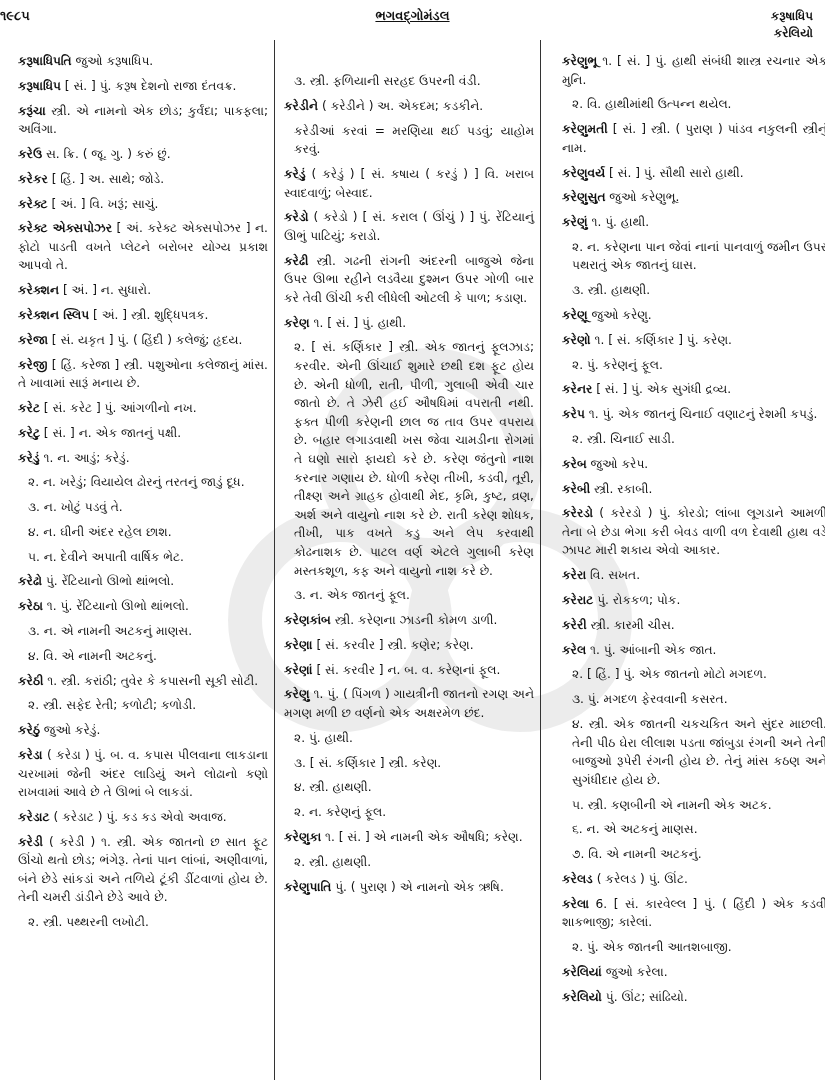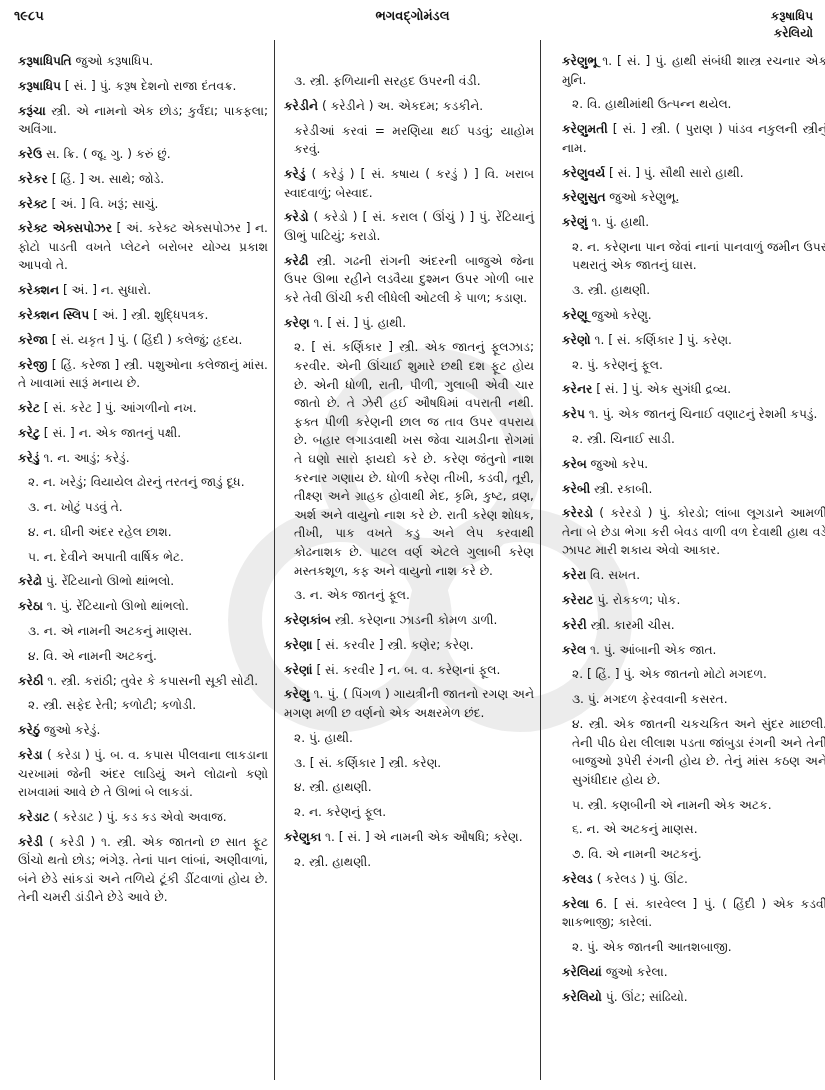--- a/index.html
+++ b/index.html
@@ -9,22 +9,22 @@
     font-family: "DejaVu Sans", "Liberation Sans", sans-serif;
     position: relative;
   }
   .watermark {
     position: absolute; left: 210px; top: 330px; width: 440px; height: 440px;
     pointer-events: none; opacity: 0.07;
   }
   .header {
     position: absolute; left: 0; top: 0; width: 825px; height: 50px;
   }
-  .hdr-left { position: absolute; left: 14px; top: 8px; font-size: 13px; font-weight: bold; }
-  .hdr-center { position: absolute; left: 0; width: 825px; text-align: center; top: 8px; font-size: 13px; font-weight: bold; }
+  .hdr-left { position: absolute; left: 0; top: 8px; font-size: 13px; font-weight: bold; }
+  .hdr-center { position: absolute; left: 0; width: 825px; text-align: center; top: 8px; font-size: 13px; font-weight: bold; text-decoration: underline; }
   .hdr-right { position: absolute; right: 12px; top: 8px; font-size: 12px; font-weight: bold; text-align: right; line-height: 17px; }
   .rule { position: absolute; top: 40px; width: 1px; background: #333; }
   .rule.r1 { left: 274px; height: 1040px; }
   .rule.r2 { left: 540px; height: 1040px; }
   .col {
     position: absolute; top: 52px; font-size: 12.2px; line-height: 18.6px;
   }
   .col.c1 { left: 18px; width: 250px; }
   .col.c2 { left: 284px; width: 250px; margin-top: 20px; }
   .col.c3 { left: 562px; width: 265px; }
@@ -78,20 +78,21 @@
     <div class="entry"><span class="hw">કરેઢો</span><span class="body"> પું. રેંટિયાનો ઊભો થાંભલો.</span></div>
     <div class="entry"><span class="hw">કરેઠા</span><span class="body"> ૧. પું. રેંટિયાનો ઊભો થાંભલો.</span></div>
     <div class="sub">૩. ન. એ નામની અટકનું માણસ.</div>
     <div class="sub">૪. વિ. એ નામની અટકનું.</div>
     <div class="entry"><span class="hw">કરેઠી</span><span class="body"> ૧. સ્ત્રી. કરાંઠી; તુવેર કે કપાસની સૂકી સોટી.</span></div>
     <div class="sub">૨. સ્ત્રી. સફેદ રેતી; કળોટી; કળોડી.</div>
     <div class="entry"><span class="hw">કરેઠું</span><span class="body"> જુઓ કરેડું.</span></div>
     <div class="entry"><span class="hw">કરેડા</span><span class="body"> ( કરેડા ) પું. બ. વ. કપાસ પીલવાના લાકડાના ચરખામાં જેની અંદર લાડિયું અને લોઢાનો કણો રાખવામાં આવે છે તે ઊભાં બે લાકડાં.</span></div>
     <div class="entry"><span class="hw">કરેડાટ</span><span class="body"> ( કરેડાટ ) પું. કડ કડ એવો અવાજ.</span></div>
     <div class="entry"><span class="hw">કરેડી</span><span class="body"> ( કરેડી ) ૧. સ્ત્રી. એક જાતનો છ સાત ફૂટ ઊંચો થતો છોડ; ભંગેરૂ. તેનાં પાન લાંબાં, અણીવાળાં, બંને છેડે સાંકડાં અને તળિયે ટૂંકી ડીંટવાળાં હોય છે. તેની ચમરી ડાંડીને છેડે આવે છે.</span></div>
+    <div class="sub">૨. સ્ત્રી. પથ્થરની લખોટી.</div>
   </div>
 <div class="col c2">
     <div class="sub">૩. સ્ત્રી. ફળિયાની સરહદ ઉપરની વંડી.</div>
     <div class="entry"><span class="hw">કરેડીને</span><span class="body"> ( કરેડીને ) અ. એકદમ; કડકીને.</span></div>
     <div class="sub">કરેડીઆં કરવાં = મરણિયા થઈ પડવું; યાહોમ કરવું.</div>
     <div class="entry"><span class="hw">કરેડું</span><span class="body"> ( કરેડું ) [ સં. કષાય ( કરડું ) ] વિ. ખરાબ સ્વાદવાળું; બેસ્વાદ.</span></div>
     <div class="entry"><span class="hw">કરેડો</span><span class="body"> ( કરેડો ) [ સં. કરાલ ( ઊંચું ) ] પું. રેંટિયાનું ઊભું પાટિયું; કરાડો.</span></div>
     <div class="entry"><span class="hw">કરેઢી</span><span class="body"> સ્ત્રી. ગઢની રાંગની અંદરની બાજુએ જેના ઉપર ઊભા રહીને લડવૈયા દુશ્મન ઉપર ગોળી બાર કરે તેવી ઊંચી કરી લીધેલી ઓટલી કે પાળ; કડાણ.</span></div>
     <div class="entry"><span class="hw">કરેણ</span><span class="body"> ૧. [ સં. ] પું. હાથી.</span></div>
     <div class="sub">૨. [ સં. કર્ણિકાર ] સ્ત્રી. એક જાતનું ફૂલઝાડ; કરવીર. એની ઊંચાઈ શુમારે છથી દશ ફૂટ હોય છે. એની ધોળી, રાતી, પીળી, ગુલાબી એવી ચાર જાતો છે. તે ઝેરી હઈ ઔષધિમાં વપરાતી નથી. ફક્ત પીળી કરેણની છાલ જ તાવ ઉપર વપરાય છે. બહાર લગાડવાથી ખસ જેવા ચામડીના રોગમાં તે ઘણો સારો ફાયદો કરે છે. કરેણ જંતુનો નાશ કરનાર ગણાય છે. ધોળી કરેણ તીખી, કડવી, તૂરી, તીક્ષ્ણ અને ગ્રાહક હોવાથી મેદ, કૃમિ, કુષ્ટ, વ્રણ, અર્શ અને વાયુનો નાશ કરે છે. રાતી કરેણ શોધક, તીખી, પાક વખતે કડુ અને લેપ કરવાથી કોઢનાશક છે. પાટલ વર્ણ એટલે ગુલાબી કરેણ મસ્તકશૂળ, કફ અને વાયુનો નાશ કરે છે.</div>
@@ -99,20 +100,21 @@
     <div class="entry"><span class="hw">કરેણકાંબ</span><span class="body"> સ્ત્રી. કરેણના ઝાડની કોમળ ડાળી.</span></div>
     <div class="entry"><span class="hw">કરેણા</span><span class="body"> [ સં. કરવીર ] સ્ત્રી. કણેર; કરેણ.</span></div>
     <div class="entry"><span class="hw">કરેણાં</span><span class="body"> [ સં. કરવીર ] ન. બ. વ. કરેણનાં ફૂલ.</span></div>
     <div class="entry"><span class="hw">કરેણુ</span><span class="body"> ૧. પું. ( પિંગળ ) ગાયત્રીની જાતનો રગણ અને મગણ મળી છ વર્ણનો એક અક્ષરમેળ છંદ.</span></div>
     <div class="sub">૨. પું. હાથી.</div>
     <div class="sub">૩. [ સં. કર્ણિકાર ] સ્ત્રી. કરેણ.</div>
     <div class="sub">૪. સ્ત્રી. હાથણી.</div>
     <div class="sub">૨. ન. કરેણનું ફૂલ.</div>
     <div class="entry"><span class="hw">કરેણુકા</span><span class="body"> ૧. [ સં. ] એ નામની એક ઔષધિ; કરેણ.</span></div>
     <div class="sub">૨. સ્ત્રી. હાથણી.</div>
+    <div class="entry"><span class="hw">કરેણુપાતિ</span><span class="body"> પું. ( પુરાણ ) એ નામનો એક ઋષિ.</span></div>
   </div>
 <div class="col c3">
     <div class="entry"><span class="hw">કરેણુભૂ</span><span class="body"> ૧. [ સં. ] પું. હાથી સંબંધી શાસ્ત્ર રચનાર એક મુનિ.</span></div>
     <div class="sub">૨. વિ. હાથીમાંથી ઉત્પન્ન થયેલ.</div>
     <div class="entry"><span class="hw">કરેણુમતી</span><span class="body"> [ સં. ] સ્ત્રી. ( પુરાણ ) પાંડવ નકુલની સ્ત્રીનું નામ.</span></div>
     <div class="entry"><span class="hw">કરેણુવર્ય</span><span class="body"> [ સં. ] પું. સૌથી સારો હાથી.</span></div>
     <div class="entry"><span class="hw">કરેણુસુત</span><span class="body"> જુઓ કરેણુભૂ.</span></div>
     <div class="entry"><span class="hw">કરેણું</span><span class="body"> ૧. પું. હાથી.</span></div>
     <div class="sub">૨. ન. કરેણના પાન જેવાં નાનાં પાનવાળું જમીન ઉપર પથરાતું એક જાતનું ઘાસ.</div>
     <div class="sub">૩. સ્ત્રી. હાથણી.</div>

